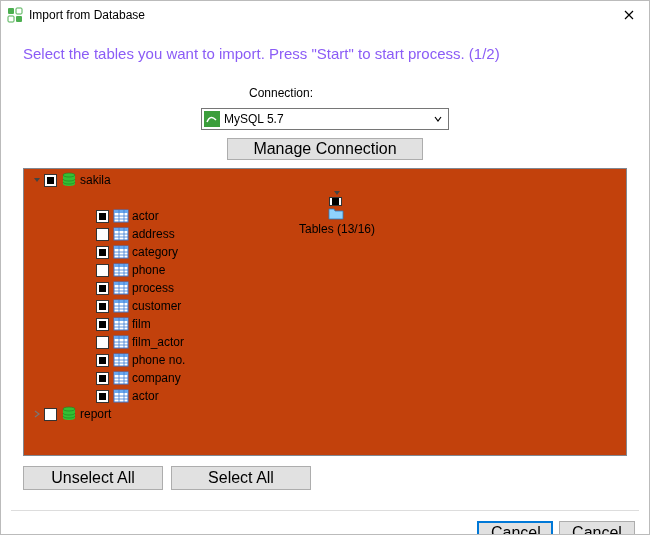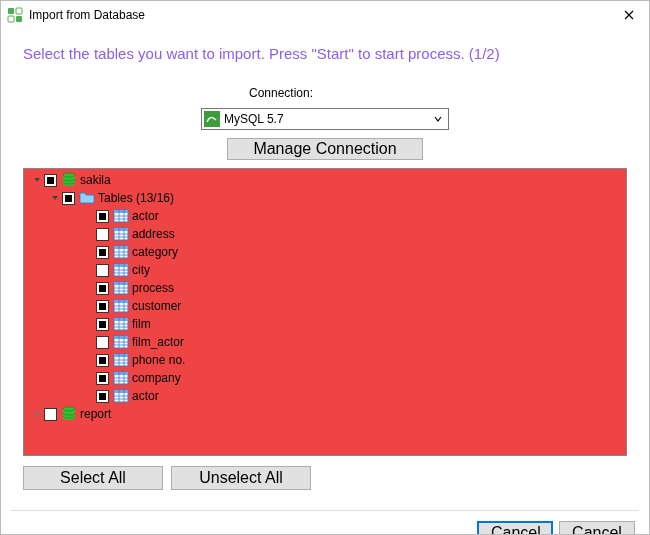--- a/index.html
+++ b/index.html
@@ -57,21 +57,21 @@
     cursor: pointer;
     padding: 0 12px;
   }
   .btn-wide { width: 196px; }
   .tree-box {
     margin: 2px 22px 6px 22px;
     border: 1px solid #828790;
     height: 288px;
     overflow: auto;
     padding: 2px 0;
-    background: #ef4444;
+    background: #c2410c;
   }
   .node {
     display: flex;
     align-items: center;
     height: 18px;
     padding-left: 4px;
     white-space: nowrap;
   }
   .toggle {
     width: 14px; height:14px;
@@ -94,21 +94,21 @@
   .tree-icon { width:16px; height:16px; margin: 0 3px 0 1px; }
   .node-label { font-size:12px; }
   .sel-row { display:flex; gap:8px; padding:4px 22px 4px 22px; }
   .sel-row .btn { width: 140px; height: 24px; }
   .hr { height:1px; background:#ddd; margin: 16px 10px 0 10px; }
   .footer { display:flex; justify-content:flex-end; gap:6px; padding: 10px 14px 0 14px; }
   .footer .btn { width: 76px; height:24px; }
   .btn.primary { border: 2px solid #0078d7; background:#e1e1e1; line-height:18px; }
   
   .d0 { padding-left: 6px; }
-  .d1 { padding-left: 24px; }
+  .d1 { padding-left: 24px; flex-direction: column; }
   .d2 { padding-left: 58px; }
 </style>
 </head>
 <body>
 
 <div class="titlebar">
   <span class="appicon">
     <svg viewBox="0 0 16 16" width="16" height="16">
       <rect x="1" y="1" width="6" height="6" fill="#4caf50" rx="1"></rect>
       <rect x="9" y="1" width="6" height="6" fill="#ffffff" stroke="#4caf50" rx="1"></rect>
@@ -225,21 +225,21 @@
         <span class="toggle blank"></span>
         <span class="checkbox"></span>
         <span class="tree-icon"><svg viewBox="0 0 16 16" width="16" height="16">
             <rect x="1" y="2" width="14" height="12" fill="#fff" stroke="#3a7bd5"></rect>
             <rect x="1" y="2" width="14" height="3" fill="#6aa8ef"></rect>
             <line x1="1" y1="8" x2="15" y2="8" stroke="#3a7bd5" stroke-width="0.8"></line>
             <line x1="1" y1="11" x2="15" y2="11" stroke="#3a7bd5" stroke-width="0.8"></line>
             <line x1="6" y1="2" x2="6" y2="14" stroke="#3a7bd5" stroke-width="0.8"></line>
             <line x1="11" y1="2" x2="11" y2="14" stroke="#3a7bd5" stroke-width="0.8"></line>
           </svg></span>
-        <span class="node-label">city</span>
+        <span class="node-label">phone</span>
       </div>
       <div class="node d2">
         <span class="toggle blank"></span>
         <span class="checkbox checked"></span>
         <span class="tree-icon"><svg viewBox="0 0 16 16" width="16" height="16">
             <rect x="1" y="2" width="14" height="12" fill="#fff" stroke="#3a7bd5"></rect>
             <rect x="1" y="2" width="14" height="3" fill="#6aa8ef"></rect>
             <line x1="1" y1="8" x2="15" y2="8" stroke="#3a7bd5" stroke-width="0.8"></line>
             <line x1="1" y1="11" x2="15" y2="11" stroke="#3a7bd5" stroke-width="0.8"></line>
             <line x1="6" y1="2" x2="6" y2="14" stroke="#3a7bd5" stroke-width="0.8"></line>
@@ -342,22 +342,22 @@
         <path d="M2 7c0 1.1 2.7 2 6 2s6-.9 6-2" fill="none" stroke="#1f7a1f" stroke-width="0.6"></path>
         <path d="M2 10c0 1.1 2.7 2 6 2s6-.9 6-2" fill="none" stroke="#1f7a1f" stroke-width="0.6"></path>
       </svg>
     </span>
     <span class="node-label">report</span>
   </div>
 
 </div>
 
 <div class="sel-row">
+  <button class="btn">Unselect All</button>
   <button class="btn">Select All</button>
-  <button class="btn">Unselect All</button>
 </div>
 
 <div class="hr"></div>
 
 <div class="footer">
   <button class="btn primary">Cancel</button>
   <button class="btn">Cancel</button>
 </div>
 
 </body></html>

